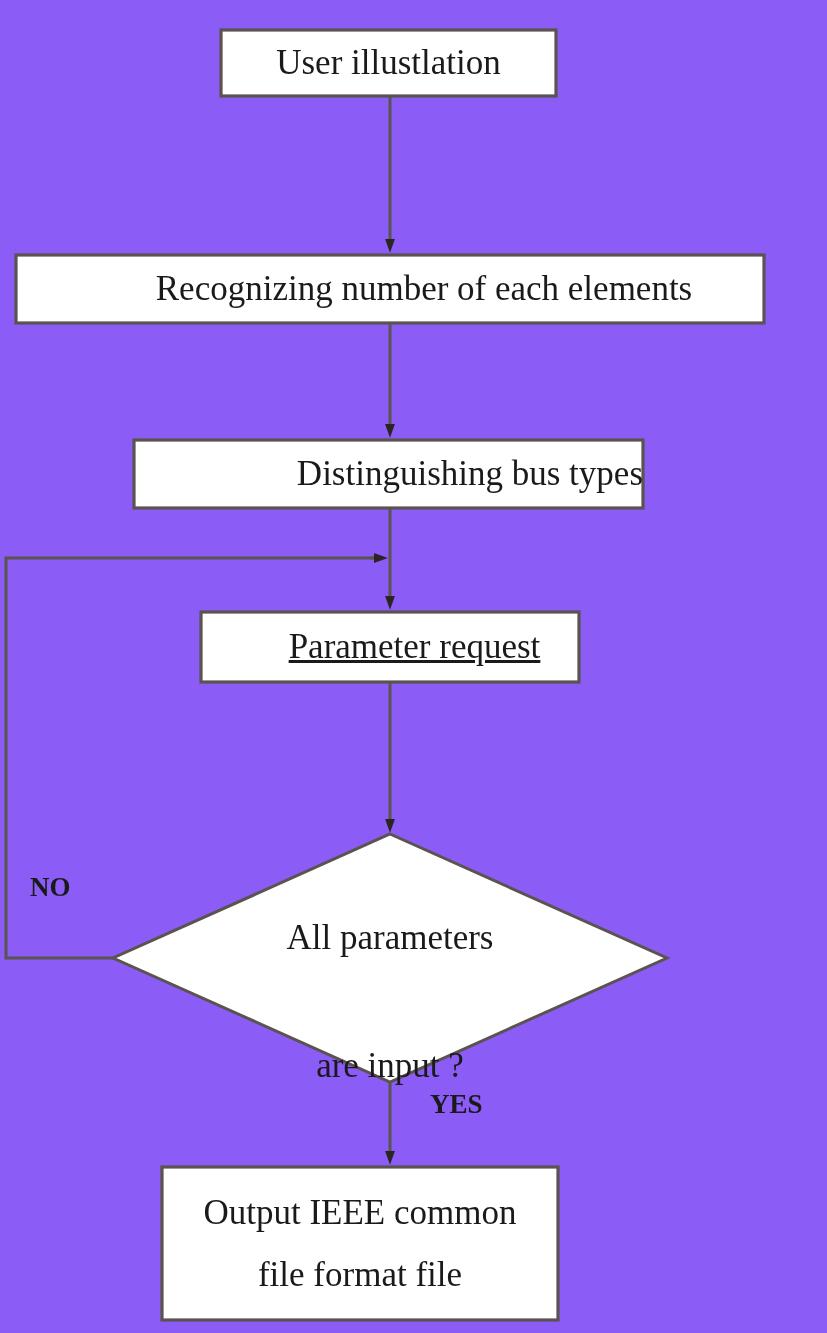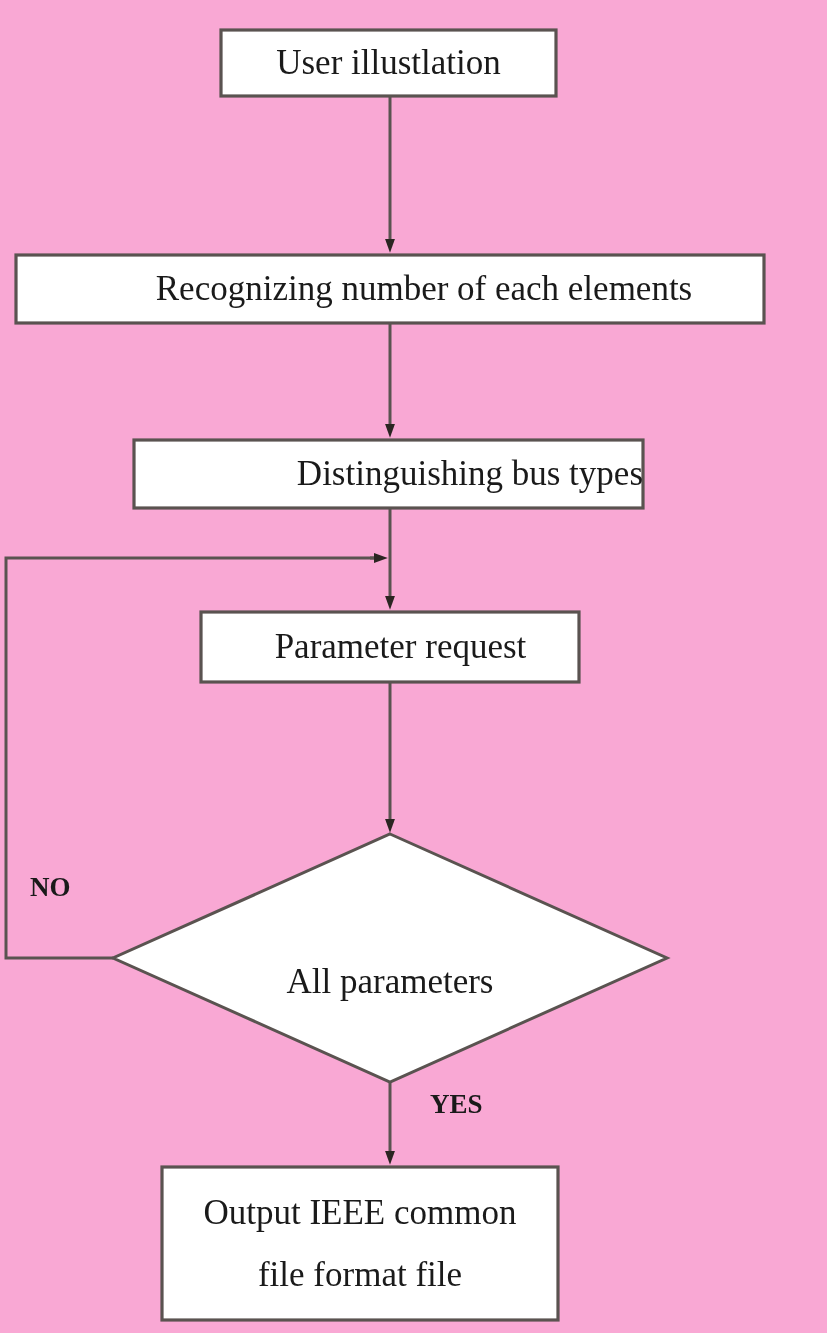--- a/index.html
+++ b/index.html
@@ -8,21 +8,21 @@
     padding: 0;
     background: #ffffff;
   }
   body {
     font-family: "Liberation Serif", "DejaVu Serif", serif;
   }
   #flow-root {
     position: relative;
     width: 827px;
     height: 1333px;
-    background: #f9a8d4;
+    background: #8b5cf6;
     overflow: hidden;
   }
   #flow-svg {
     position: absolute;
     left: 0;
     top: 0;
     width: 827px;
     height: 1333px;
   }
   .node-label {
@@ -97,26 +97,27 @@
   </div>
 
   <div class="node-label" style="left:16px; top:255px; width:816px; height:68px;">
     <span class="line1">Recognizing number of each elements</span>
   </div>
 
   <div class="node-label" style="left:134px; top:440px; width:509px; height:68px;align-items:flex-end;">
     <span class="line1">Distinguishing bus types</span>
   </div>
 
-  <div class="node-label" style="left:199px; top:612px; width:403px; height:70px;">
+  <div class="node-label" style="left:213px; top:612px; width:403px; height:70px;text-decoration:underline;">
     <span class="line1">Parameter request</span>
   </div>
 
-  <div class="node-label" style="left:191px; top:900px; width:398px; height:164px;">
+  <div class="node-label" style="left:191px; top:920px; width:398px; height:164px;justify-content:space-between;">
     <span class="line1">All parameters</span>
+    <span class="line2">are input ?</span>
   </div>
 
   <div class="node-label" style="left:162px; top:1167px; width:396px; height:153px;">
     <span class="line1">Output IEEE common</span>
     <span class="line2">file format file</span>
   </div>
 
   <div class="edge-label" style="left:30px; top:872px;">NO</div>
 
   <div class="edge-label" style="left:430px; top:1089px;text-align:right;">YES</div>

